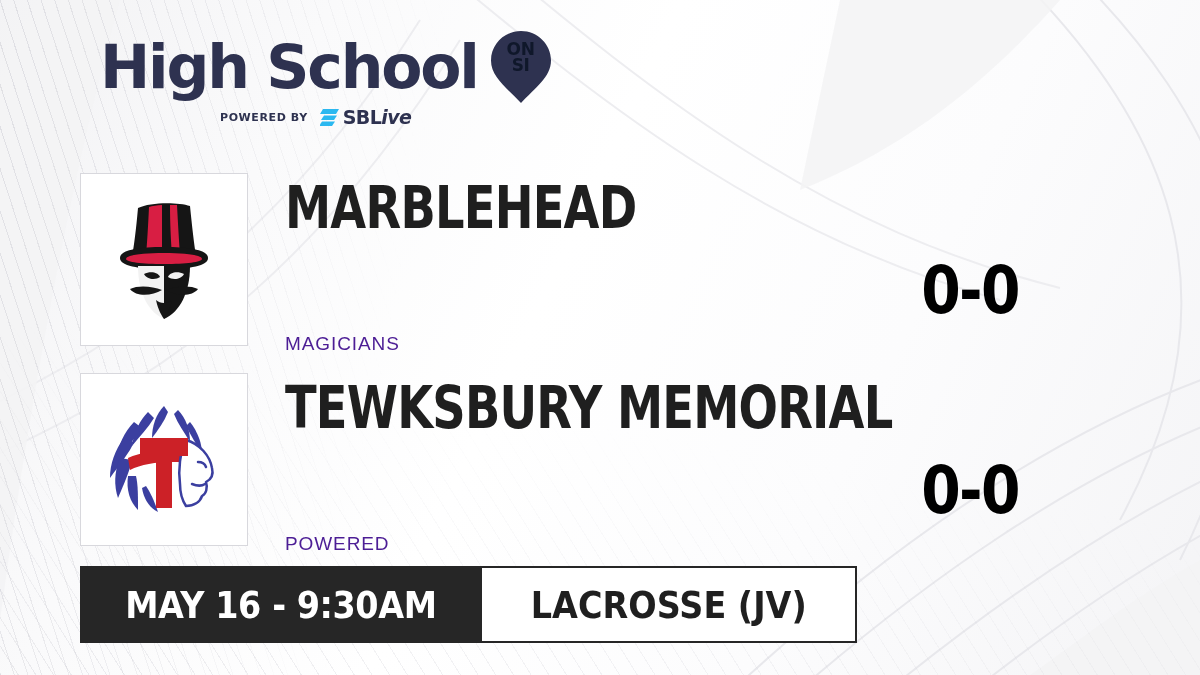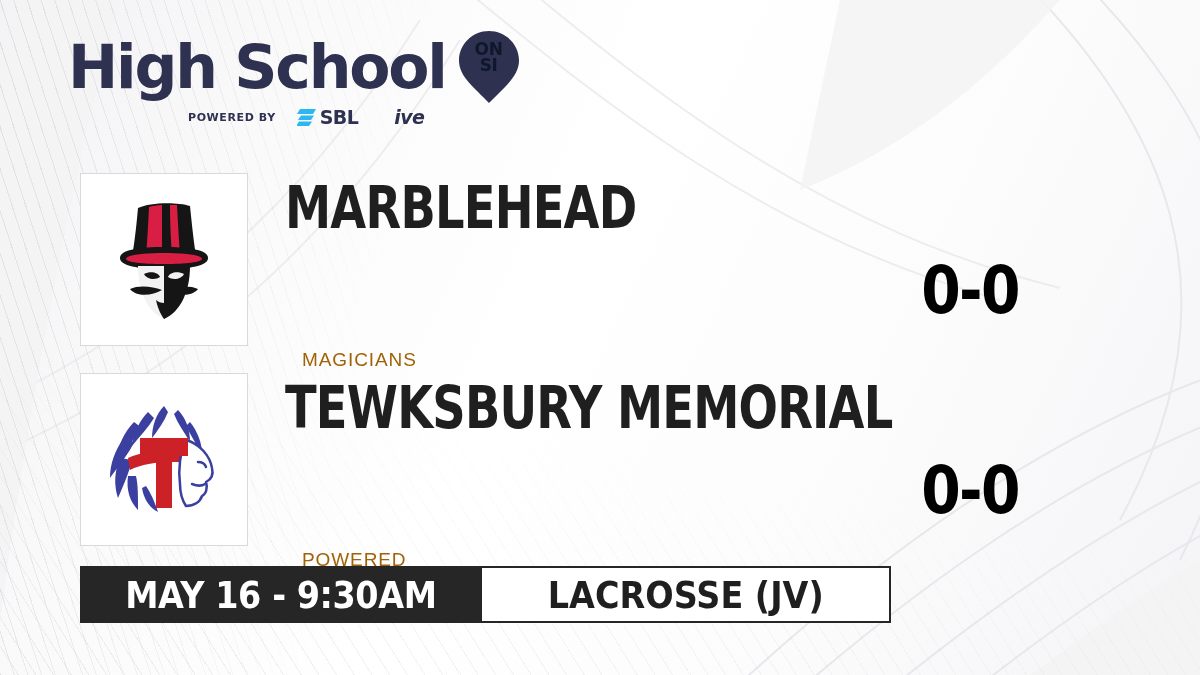--- a/index.html
+++ b/index.html
@@ -48,21 +48,21 @@
       rgba(255,255,255,0) 1px,
       rgba(255,255,255,0) 15px);
     -webkit-mask-image: linear-gradient(10deg, rgba(0,0,0,.8) 0%, rgba(0,0,0,.35) 18%, rgba(0,0,0,0) 40%);
             mask-image: linear-gradient(10deg, rgba(0,0,0,.8) 0%, rgba(0,0,0,.35) 18%, rgba(0,0,0,0) 40%);
   }
   .bg-swoosh-svg { position:absolute; inset:0; width:1200px; height:675px; }
 
   
   .header {
     position: absolute;
-    left: 68px;
+    left: 100px;
     top: 30px;
   }
   .wordmark {
     display: flex;
     align-items: center;
     gap: 12px;
   }
   .wordmark-text {
     font-family: "DejaVu Sans", sans-serif;
     font-size: 60px;
@@ -87,42 +87,42 @@
     font-weight: 700;
     font-size: 17px;
     line-height: 16px;
     letter-spacing: -0.3px;
   }
   .pin-label span { display:block; }
 
   .powered {
     display: flex;
     align-items: center;
-    gap: 21px;
+    gap: 12px;
     margin-top: 4px;
     margin-left: 120px;
   }
   .powered-label {
     font-family: "DejaVu Sans", sans-serif;
     font-size: 11px;
     font-weight: 700;
     letter-spacing: 0.6px;
     color: #2e3250;
   }
   .sbl-logo { display:flex; align-items:center; gap:3px; }
   .sbl-mark { display:block; }
   .sbl-word {
     font-family: "DejaVu Sans", sans-serif;
     font-size: 19px;
     font-weight: 700;
     letter-spacing: -0.6px;
     color: #2e3250;
     line-height: 1;
   }
-  .sbl-word .ital { font-style: italic; margin-left: 36px; }
+  .sbl-word .ital { font-style: italic; }
 
   
   .team-row { position: absolute; }
   #team-row-0 { left: 80px; top: 173px; }
   #team-row-1 { left: 80px; top: 373px; }
 
   .logo-box {
     position: absolute;
     left: 0;
     top: 0;
@@ -146,29 +146,28 @@
     font-size: 58px;
     line-height: 58px;
     letter-spacing: -1px;
     color: #1f1f1f;
     white-space: nowrap;
     transform: scaleX(0.80);
     transform-origin: left center;
   }
   .team-mascot {
     position: absolute;
-    left: 222px;
+    left: 205px;
     top: 160px;
     font-family: "Liberation Sans", sans-serif;
     font-weight: 400;
     font-size: 19px;
     letter-spacing: 0.9px;
-    color: #a16207;
+    color: #4c1d95;
     white-space: nowrap;
-    margin-top: 16px;
   }
 
   
   .score {
     position: absolute;
     font-family: "DejaVu Sans", sans-serif;
     font-weight: 700;
     font-size: 66px;
     line-height: 66px;
     letter-spacing: -2px;
@@ -181,21 +180,21 @@
   #score-0 { left: 860px; top: 258px; }
   #score-1 { left: 860px; top: 458px; }
 
   
   .info-bar {
     position: absolute;
     left: 80px;
     top: 566px;
     display: flex;
     align-items: stretch;
-    height: 57px;
+    height: 77px;
   }
   .info-date {
     background: #262626;
     display: flex;
     align-items: center;
     justify-content: center;
     padding: 0 24px;
     min-width: 306px;
     box-sizing: border-box;
   }
@@ -209,21 +208,21 @@
     white-space: nowrap;
     transform: scaleX(0.88);
   }
   .info-sport {
     background: #ffffff;
     border: 2px solid #262626;
     border-left: none;
     display: flex;
     align-items: center;
     justify-content: center;
-    padding: 0 47px;
+    padding: 0 30px;
     min-width: 351px;
     box-sizing: border-box;
   }
   .info-sport-text {
     font-family: "DejaVu Sans", sans-serif;
     font-weight: 700;
     font-size: 38px;
     line-height: 38px;
     letter-spacing: 0px;
     color: #1f1f1f;

